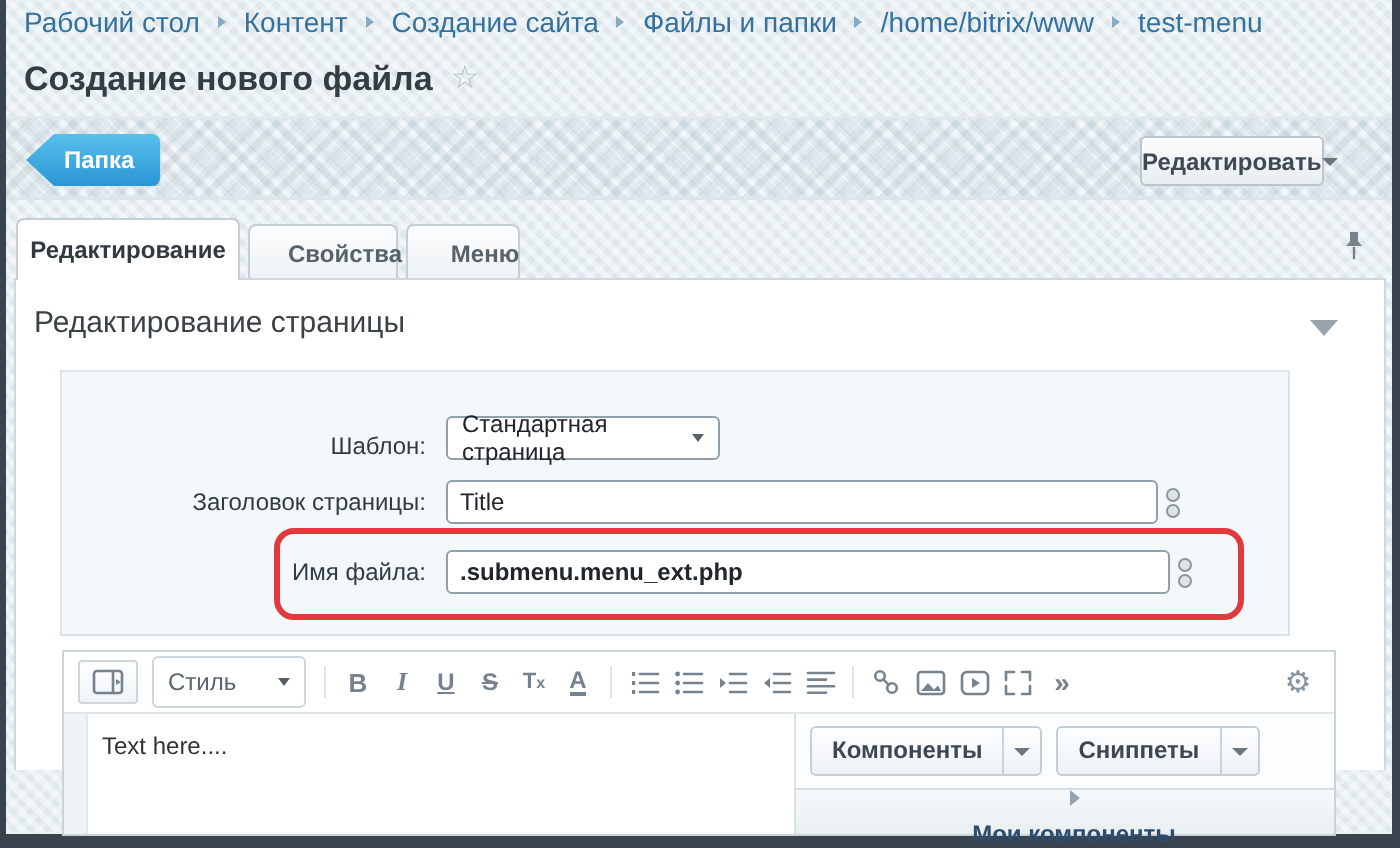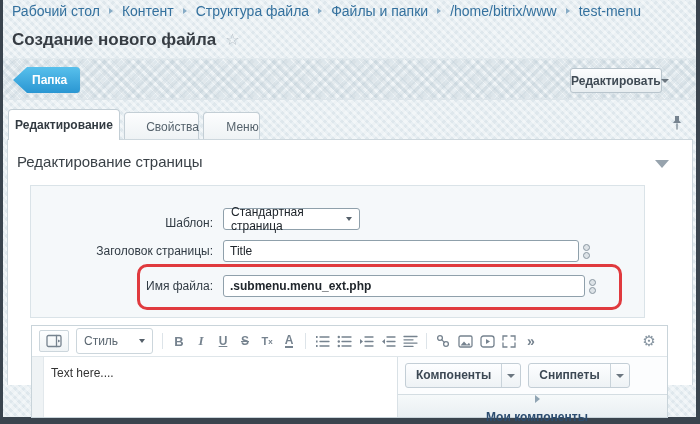--- a/index.html
+++ b/index.html
@@ -37,21 +37,21 @@
   .btn-edit-label { flex:1; text-align:center; font-size:12px; font-weight:bold; color:#3f4a54; }
   .btn-edit-div { width:1px; height:15px; background:#c9d3da; }
   .btn-edit-arrow { width:17px; display:flex; justify-content:center; }
   .tri-down { width:0; height:0; border-top:4px solid #6b7680; border-left:4px solid transparent; border-right:4px solid transparent; }
 
   
   .tabs-row { position:absolute; left:5px; top:108px; right:5px; height:32px; }
   .tab { position:absolute; bottom:0; display:flex; align-items:center; justify-content:center;
     border:1px solid #c3ced5; border-bottom:none; border-radius:4px 4px 0 0; font-size:12px; cursor:pointer; }
   .tab-active { left:0; width:112px; height:31px; background:#fff; color:#323a41; font-weight:bold; z-index:3; }
-  .tab-idle { height:28px; background:linear-gradient(#fcfdfe,#eef2f4); color:#56636d; font-weight:normal;padding-left:22px; }
+  .tab-idle { height:28px; background:linear-gradient(#fcfdfe,#eef2f4); color:#56636d; font-weight:bold;padding-left:22px; }
   .tab-props { left:116px; width:75px; }
   .tab-menu  { left:195px; width:57px; }
   .pin-btn { position:absolute; right:7px; bottom:7px; width:14px; height:18px; cursor:pointer; }
 
   
   .card { position:absolute; left:4px; top:139px; width:686px; height:246px; background:#fff;
     border:1px solid #cdd7dd; border-bottom:none; z-index:2; }
   .section-title { position:absolute; left:9px; top:13px; font-size:15px; color:#3a4147; }
   .collapse-tri { position:absolute; right:23px; top:20px; width:0; height:0; cursor:pointer;
     border-top:8px solid #97a3ad; border-left:7px solid transparent; border-right:7px solid transparent; }
@@ -119,21 +119,21 @@
 <body>
 
 <div class="stage">
   <div class="page">
 
     <div class="breadcrumb">
       <span class="crumb">Рабочий стол</span>
       <span class="crumb-sep"></span>
       <span class="crumb">Контент</span>
       <span class="crumb-sep"></span>
-      <span class="crumb">Структура файла</span>
+      <span class="crumb">Создание сайта</span>
       <span class="crumb-sep"></span>
       <span class="crumb">Файлы и папки</span>
       <span class="crumb-sep"></span>
       <span class="crumb">/home/bitrix/www</span>
       <span class="crumb-sep"></span>
       <span class="crumb">test-menu</span>
     </div>
 
     <div class="title-row">
       <h1 class="page-title">Создание нового файла</h1>

